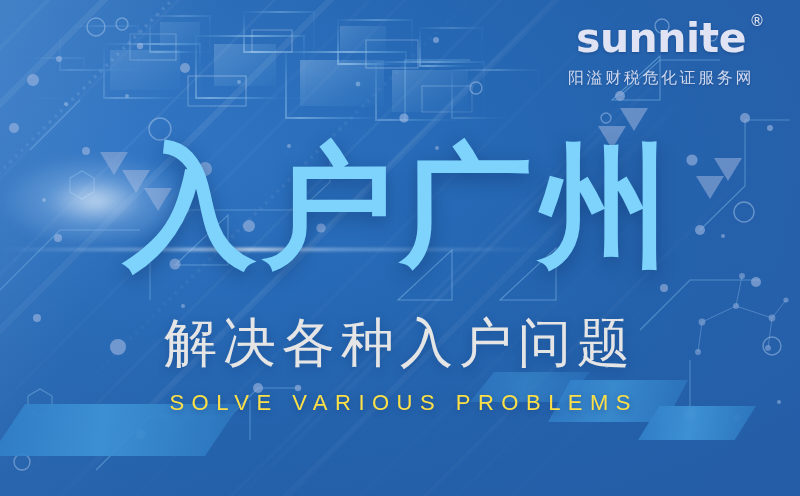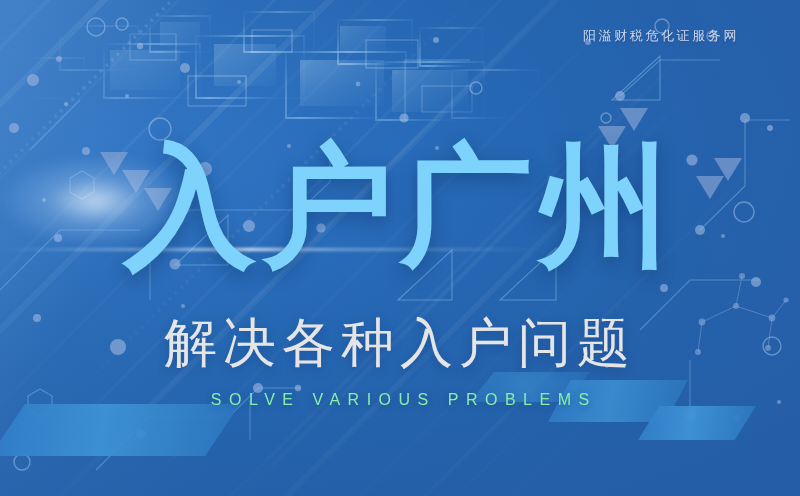--- a/index.html
+++ b/index.html
@@ -139,21 +139,21 @@
     position:absolute;
     top:-4px; right:-18px;
     font-size:15px;
     font-weight:400;
     color:#dfe3f3;
     line-height:1;
   }
   .logo-sub{
     margin-top:9px;
     font-family:Liberation Sans, sans-serif;
-    font-size:13px;
+    font-size:16px;
     letter-spacing:2.6px;
     color:#cfd8ee;
     white-space:nowrap;
     text-shadow:0 1px 2px rgba(10,40,90,.3);
   }
 
   
   .copy{
     position:absolute;
     left:0; right:0; top:0;
@@ -178,23 +178,23 @@
     font-weight:400;
     color:#e5e5e5;
     letter-spacing:6px;
     line-height:1.12;
     text-shadow:0 3px 10px rgba(14,50,105,.35);
   }
   .engline{
     position:absolute;
     top:392px; left:0; right:0;
     font-family:"Liberation Sans", sans-serif;
-    font-size:16px;
+    font-size:22px;
     font-weight:400;
-    color:#86efac;
+    color:#fde047;
     letter-spacing:7.5px;
     line-height:1;
     text-indent:7.5px;
     text-shadow:0 2px 6px rgba(14,50,105,.4);
   }
 </style>
 </head>
 <body>
 
 <div id="banner">
@@ -373,20 +373,24 @@
   <div class="flare-line"></div>
 
   
   <div class="para p1"></div>
   <div class="para p4"></div>
   <div class="para p2"></div>
   <div class="para p3"></div>
 
   
   <div class="logo-block">
+    <div class="logo-word">
+      <span>sunnite</span>
+      <span class="logo-reg">®</span>
+    </div>
     <div class="logo-sub">阳溢财税危化证服务网</div>
   </div>
 
   
   <div class="copy">
     <div class="headline">入户广州</div>
     <div class="subline">解决各种入户问题</div>
     <div class="engline">SOLVE VARIOUS PROBLEMS</div>
   </div>
 

